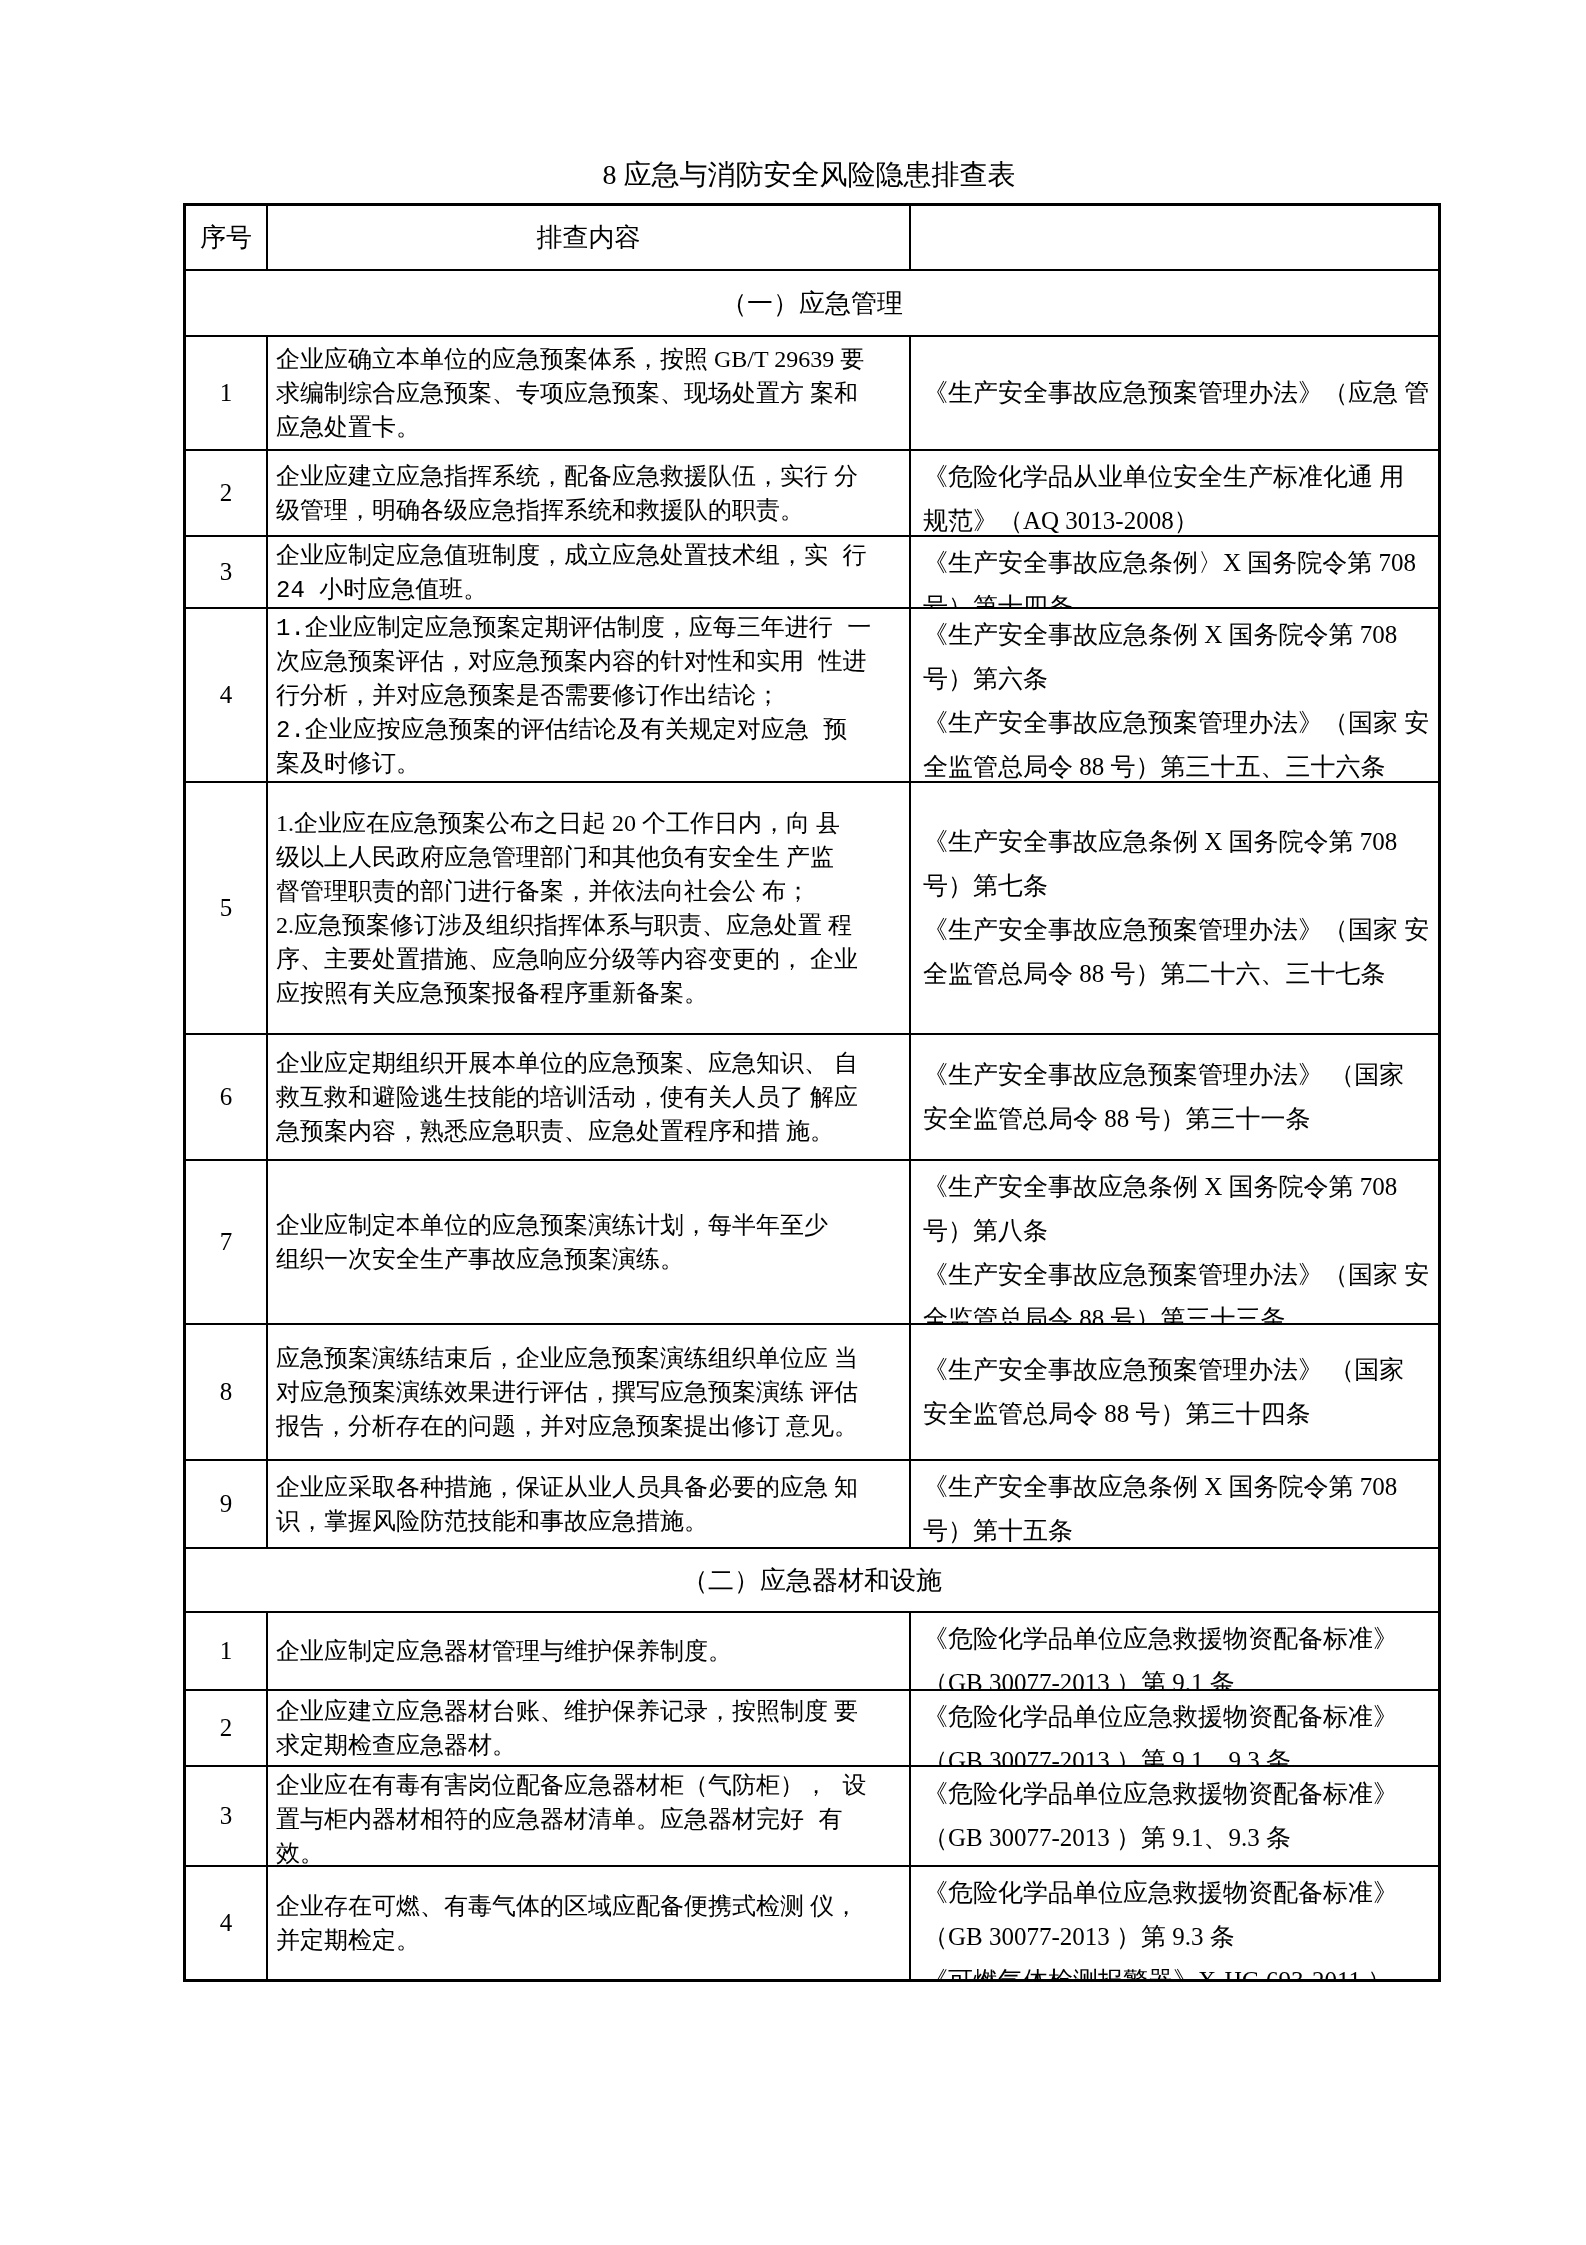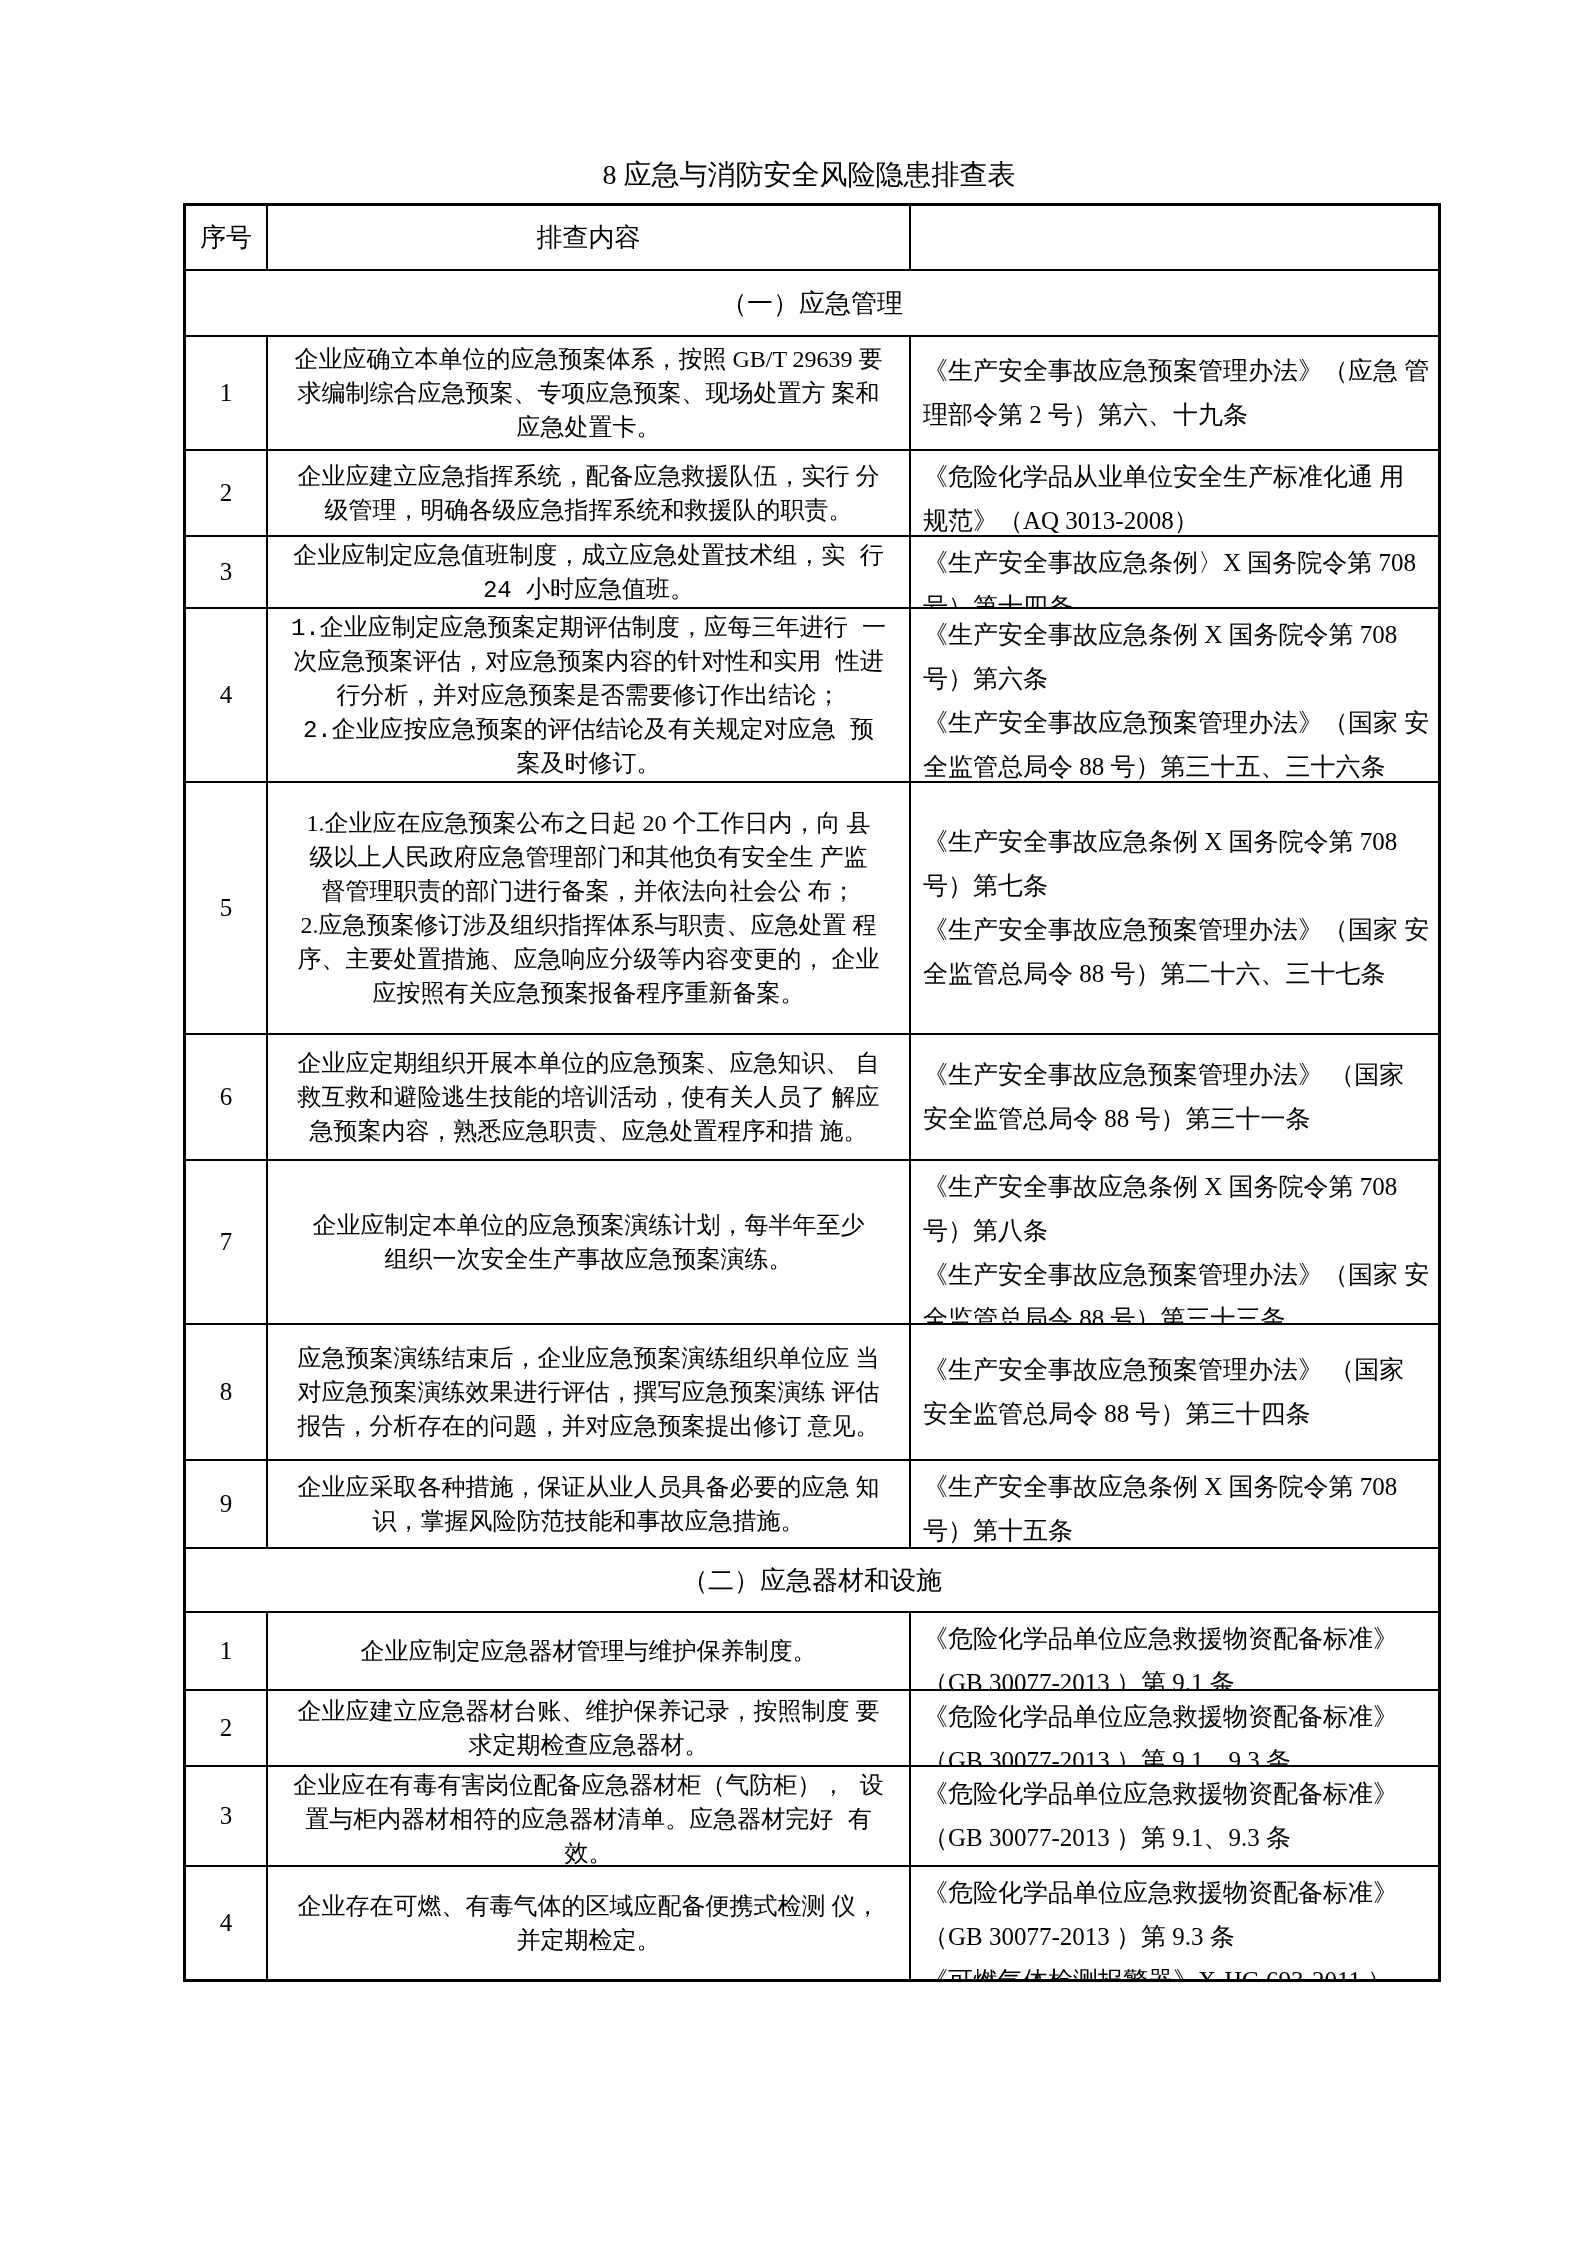--- a/index.html
+++ b/index.html
@@ -45,21 +45,21 @@
     border-right:2px solid #000;
     display:flex; align-items:center; justify-content:center;
     font-size:25px;
   }
   .c-content {
     flex:0 0 643px; width:643px;
     border-right:2px solid #000;
     padding:0 8px;
     display:flex; flex-direction:column; justify-content:center;
   }
-  .c-content .ln { font-size:24px; line-height:34px; white-space:pre;text-align:center; }
+  .c-content .ln { font-size:24px; line-height:34px; white-space:pre; }
   .c-basis {
     flex:1 1 auto;
     padding:0 12px;
     display:flex; flex-direction:column; justify-content:center;
   }
   .c-basis .ln { font-size:25px; line-height:44px; white-space:pre; }
   .overflow-top { justify-content:flex-start; }
   .c-content.overflow-top { padding-top:3px;font-family:Liberation Mono, monospace; }
   .c-basis.overflow-top { padding-top:4px; }
   .c-section {
@@ -94,21 +94,20 @@
       </div>
       <div class="t-row" style="height: 114px;">
         <div class="c-num cell">1</div>
         <div class="c-content cell">
           <div class="ln">企业应确立本单位的应急预案体系，按照 GB/T 29639 要</div>
           <div class="ln">求编制综合应急预案、专项应急预案、现场处置方 案和</div>
           <div class="ln">应急处置卡。</div>
         </div>
         <div class="c-basis cell">
           <div class="ln">《生产安全事故应急预案管理办法》（应急 管</div>
-          <div class="ln">理部令第 2 号）第六、十九条</div>
         </div>
       </div>
       <div class="t-row" style="height: 86px;">
         <div class="c-num cell">2</div>
         <div class="c-content cell">
           <div class="ln">企业应建立应急指挥系统，配备应急救援队伍，实行 分</div>
           <div class="ln">级管理，明确各级应急指挥系统和救援队的职责。</div>
         </div>
         <div class="c-basis cell overflow-top">
           <div class="ln">《危险化学品从业单位安全生产标准化通 用</div>

